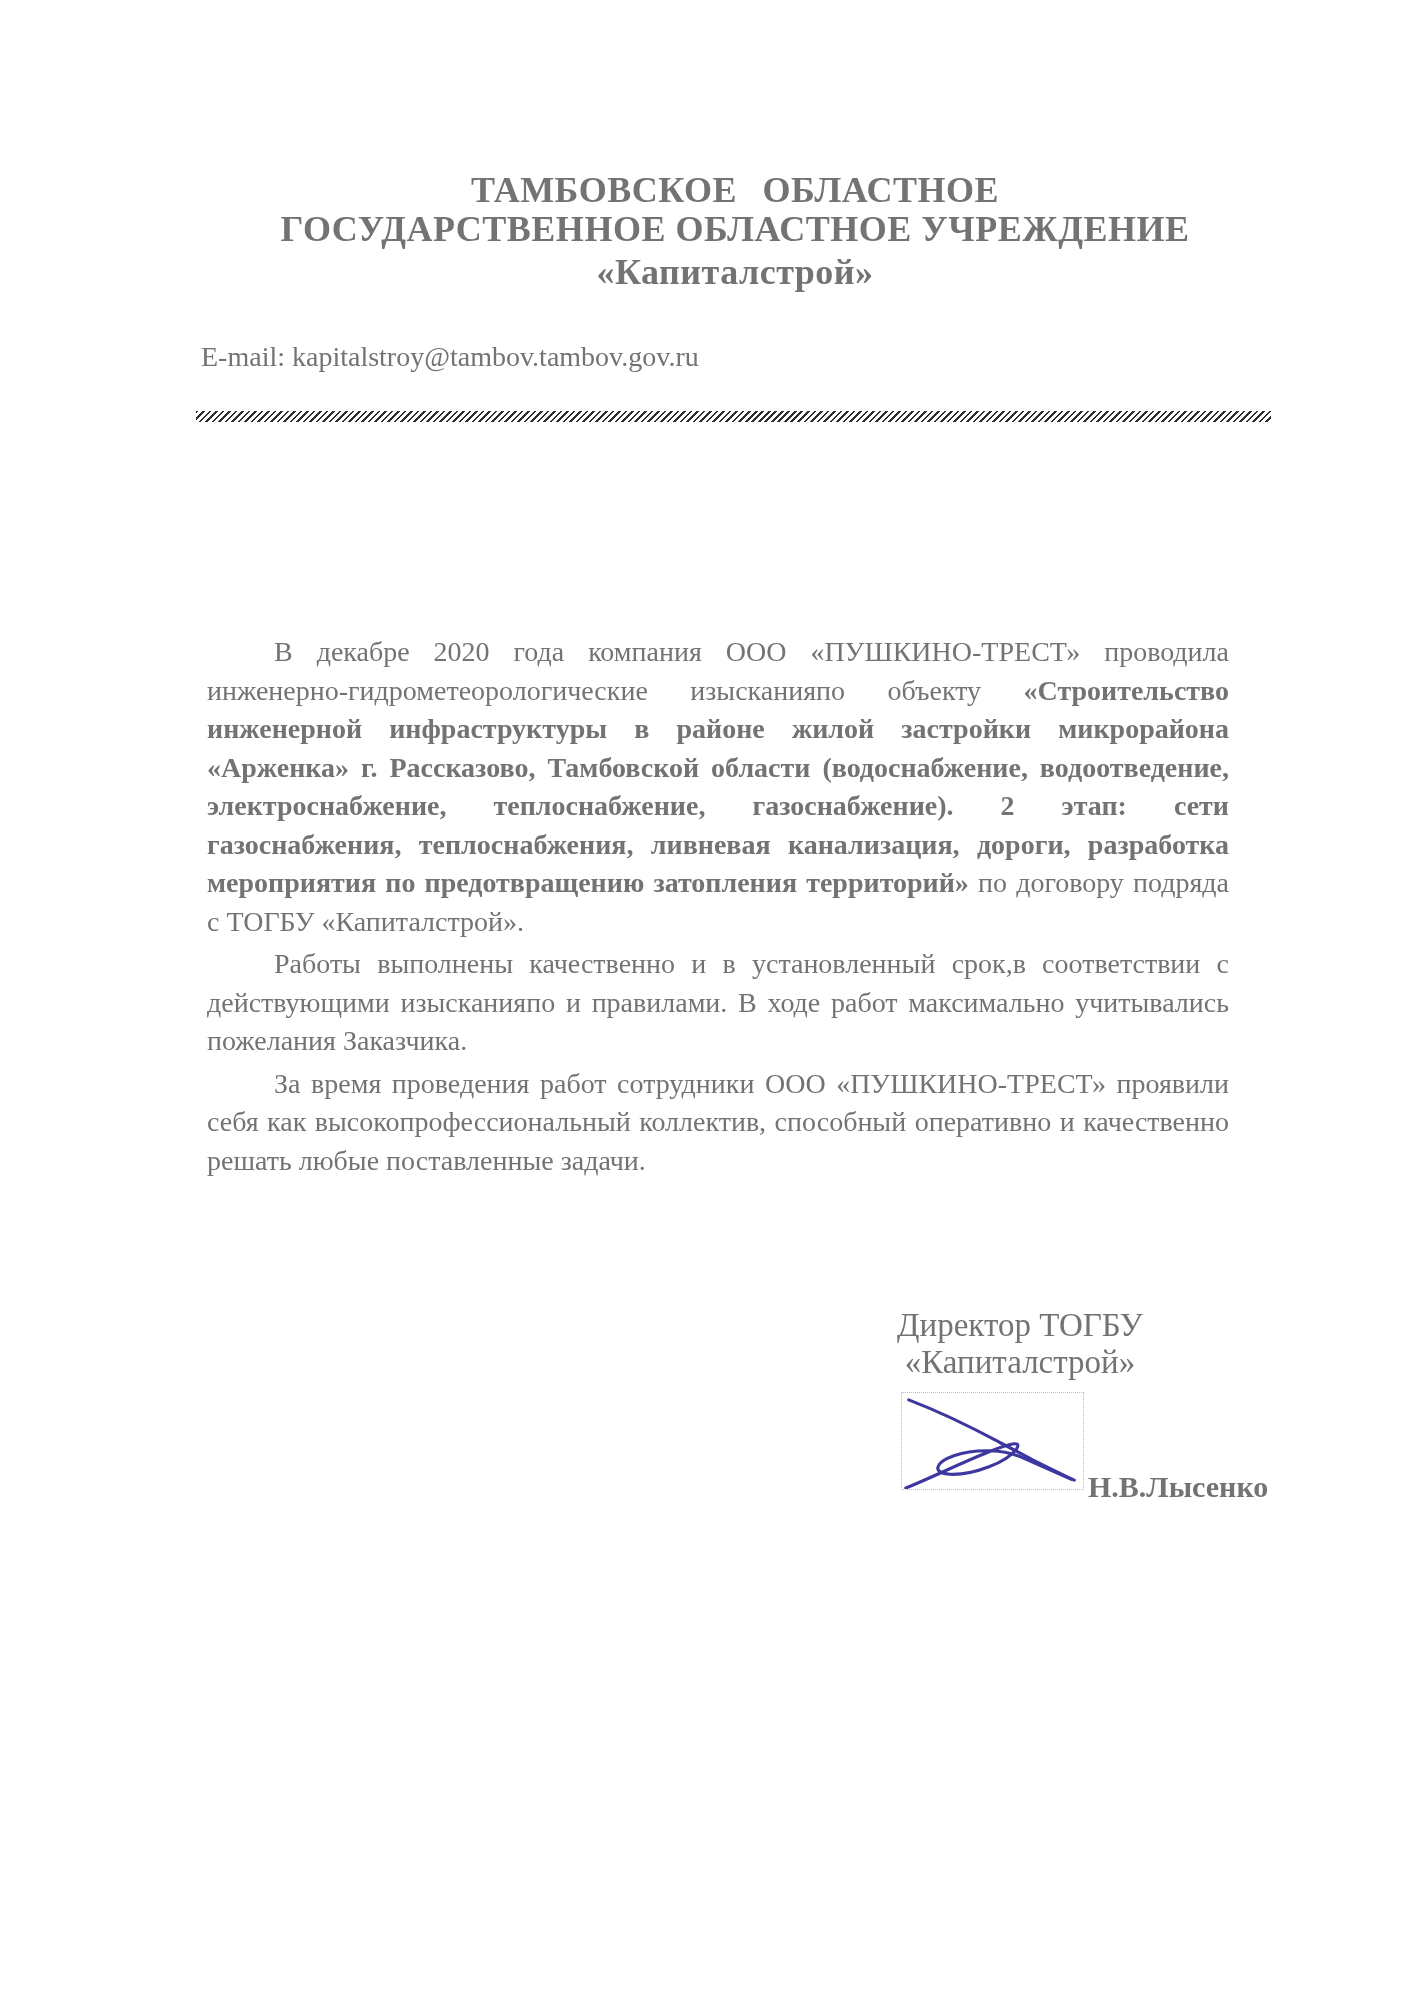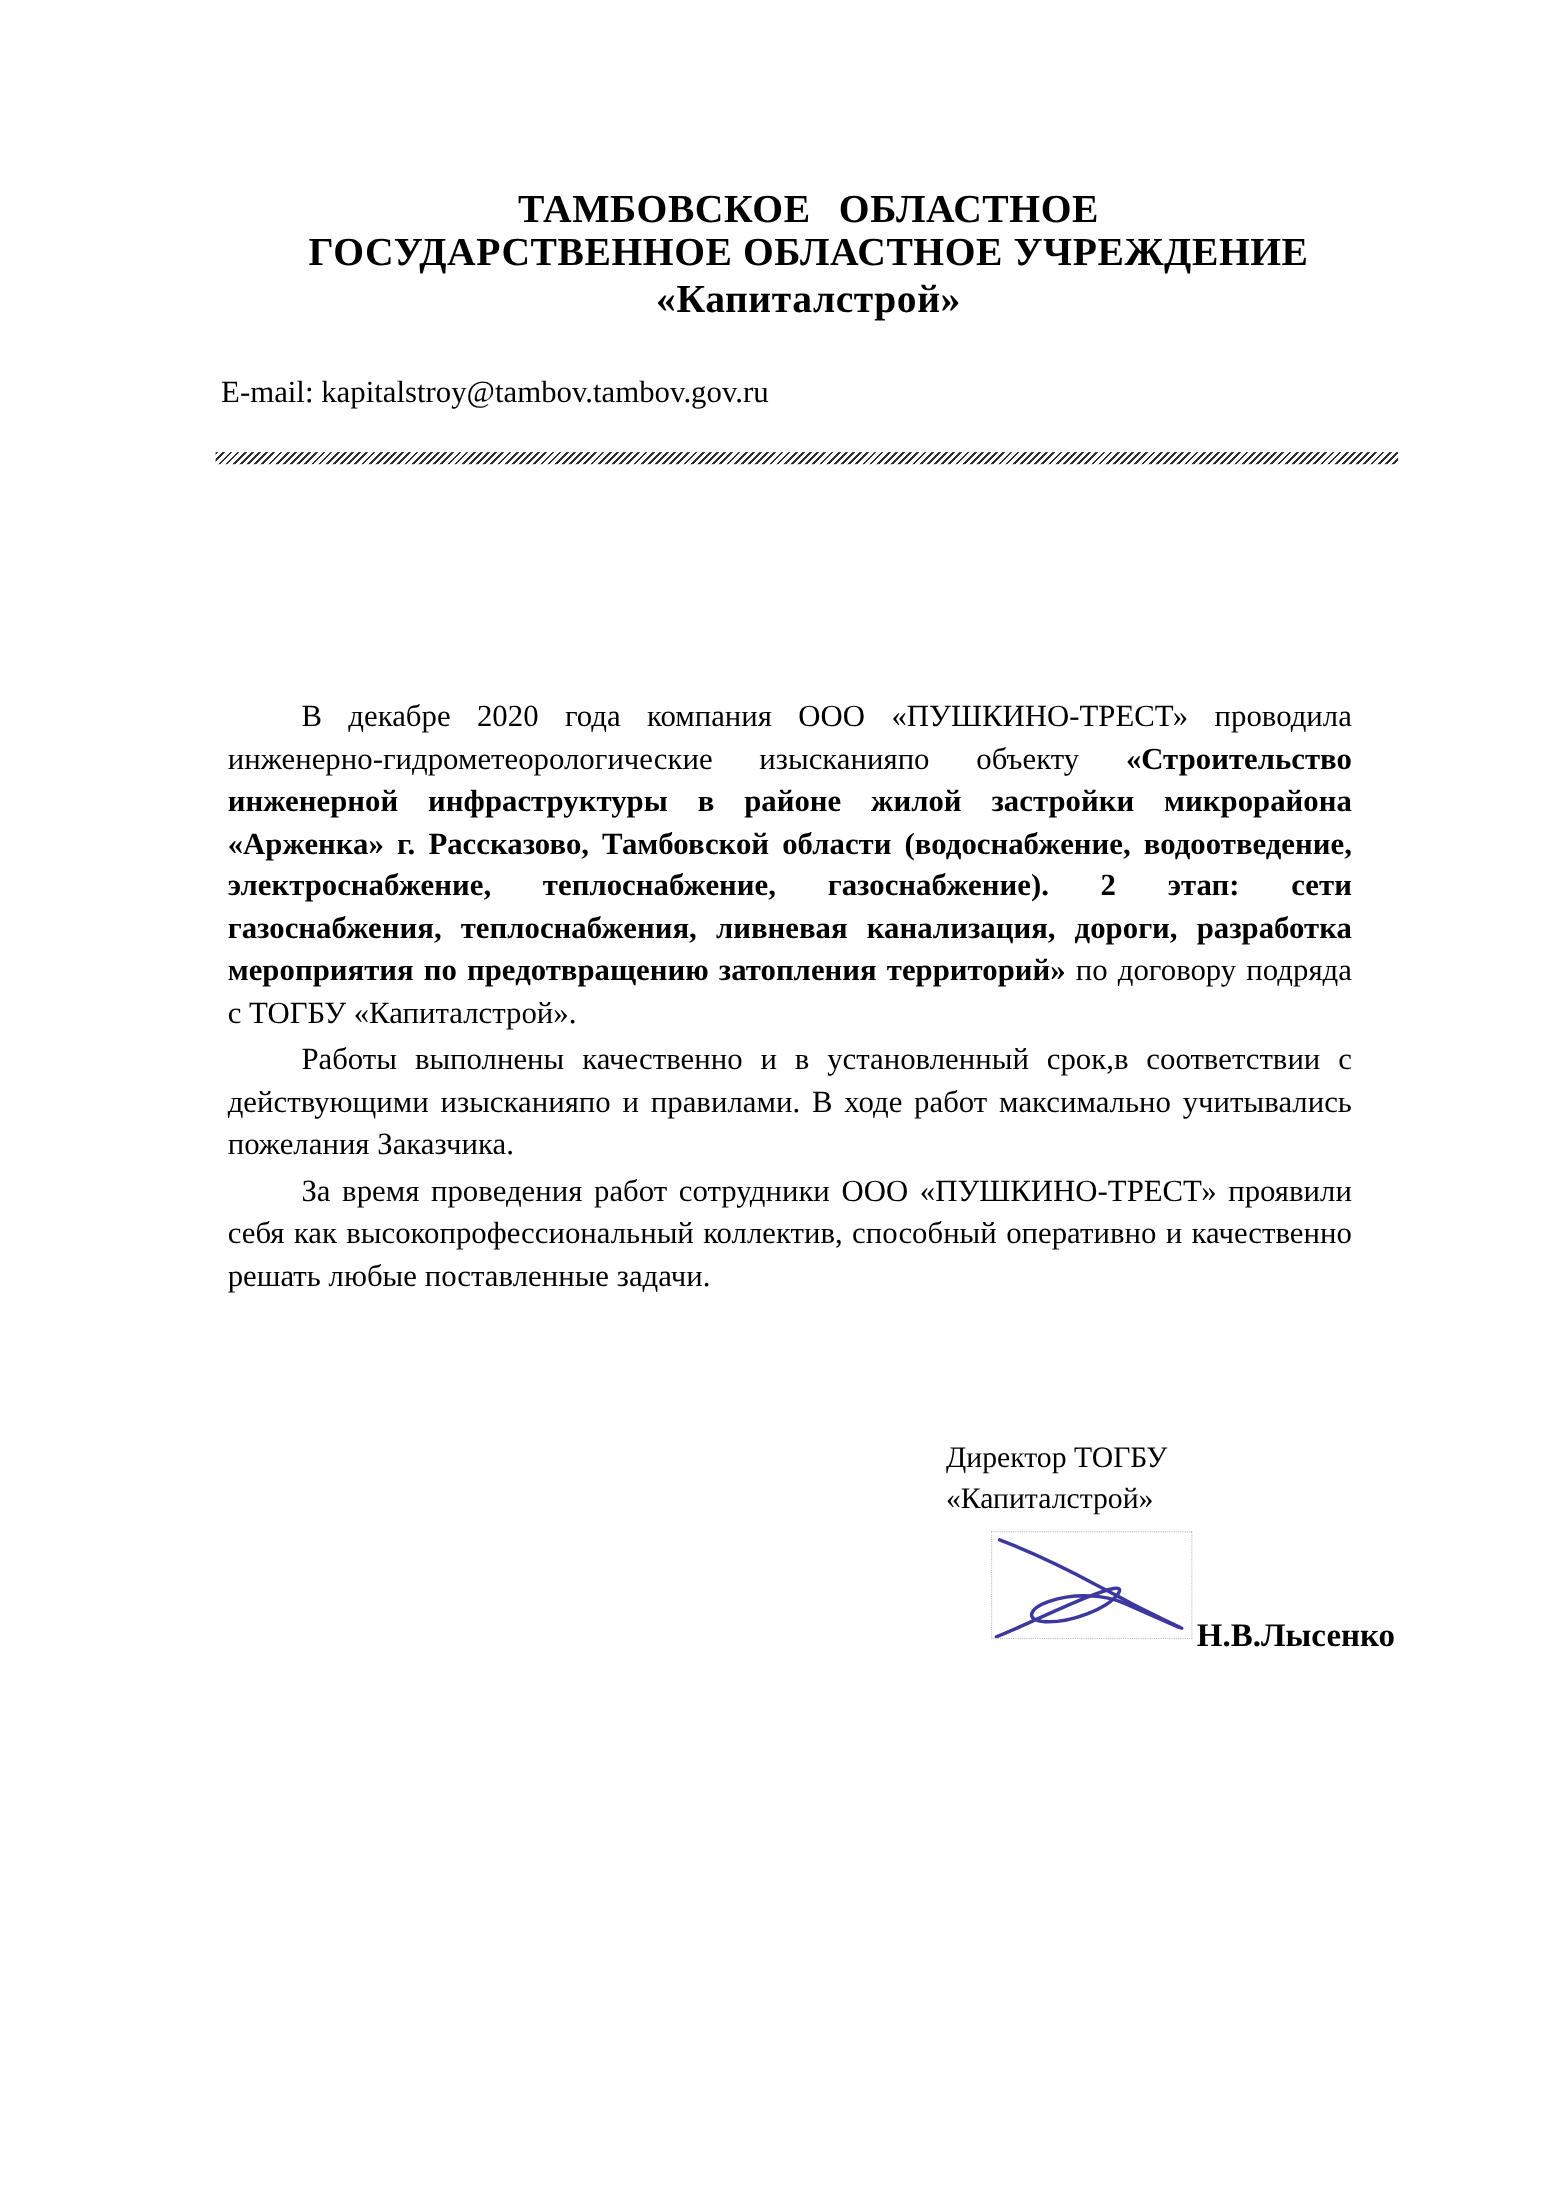--- a/index.html
+++ b/index.html
@@ -7,21 +7,21 @@
     padding: 0;
     background: #ffffff;
   }
   .page {
     position: relative;
     width: 1413px;
     height: 2000px;
     background: #ffffff;
     overflow: hidden;
     font-family: "Liberation Serif", "DejaVu Serif", serif;
-    color: #000000;
+    color: #737373;
   }
 
   
   .org-title {
     position: absolute;
     top: 171px;
     left: 200px;
     width: 1070px;
     text-align: center;
     font-weight: bold;
@@ -81,21 +81,22 @@
     text-indent: 67px;
   }
   .body-text .b { font-weight: bold; }
 
   
   .sign-title {
     position: absolute;
     top: 1307px;
     left: 860px;
     width: 320px;
-    font-size: 27px;
+    text-align: center;
+    font-size: 33px;
     line-height: 37px;
   }
   .sig-box {
     position: absolute;
     top: 1392px;
     left: 901px;
     width: 183px;
     height: 98px;
     border: 1px dotted #bdbdbd;
     box-sizing: border-box;

